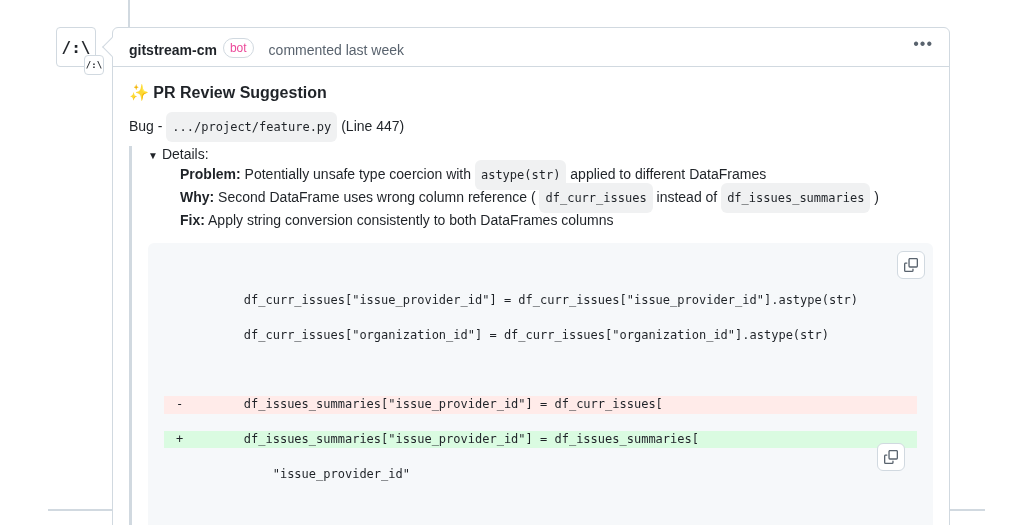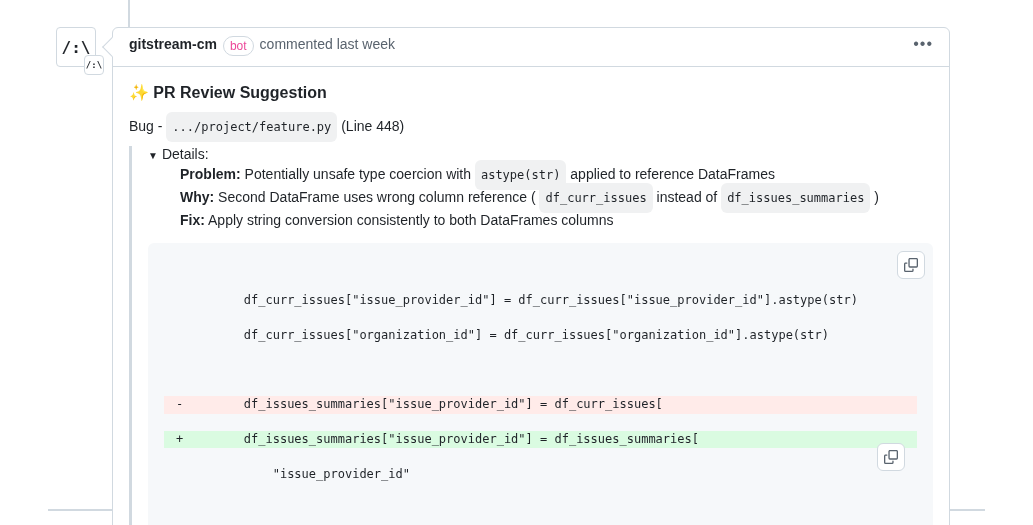--- a/index.html
+++ b/index.html
@@ -61,36 +61,36 @@
   .comment-caret {
     position: absolute;
     left: -8px; top: 12px;
     width: 14px; height: 14px;
     background: #fff;
     border-left: 1px solid #d1d9e0;
     border-bottom: 1px solid #d1d9e0;
     transform: rotate(45deg);
   }
   .comment-header {
-    display: flex; align-items: flex-start;
+    display: flex; align-items: flex-end;
     padding: 8px 16px;
     border-bottom: 1px solid #d1d9e0;
   }
   .author { font-weight: 600; color: #1f2328; }
   .bot-badge {
     display: inline-block;
     margin-left: 6px;
     padding: 0 6px;
     font-size: 12px;
     line-height: 18px;
     border: 1px solid #d1d9e0;
     border-radius: 20px;
     color: #ec4899;
   }
-  .timestamp { margin-left: 6px; color: #59636e; }
+  .timestamp { margin-left: 15px; color: #59636e; }
   .kebab {
     margin-left: auto; cursor: pointer;
     font-size: 16px; color: #59636e;
     letter-spacing: 1px;
     line-height: 1;
     padding-bottom: 6px;
   }
   .comment-body { padding: 16px; }
   .comment-body h3 {
     margin: 0 0 16px 0;
@@ -172,29 +172,29 @@
       <span>commented</span>
       <a>last week</a>
     </span>
     <div class="kebab">•••</div>
   </div>
 
   <div class="comment-body">
     <h3>✨ PR Review Suggestion</h3>
 
     <div class="bug-line">
-      <span>Bug - </span><code class="inline">.../project/feature.py</code><span> (Line 448)</span>
+      <span>Bug - </span><code class="inline">.../project/feature.py</code><span> (Line 447)</span>
     </div>
 
     <div class="details-block">
       <div class="details-summary">
         <span class="tri">▼</span><span>Details:</span>
       </div>
       <p>
-        <strong>Problem:</strong><span> Potentially unsafe type coercion with </span><code class="inline">astype(str)</code><span> applied to reference DataFrames</span>
+        <strong>Problem:</strong><span> Potentially unsafe type coercion with </span><code class="inline">astype(str)</code><span> applied to different DataFrames</span>
       </p>
       <p>
         <strong>Why:</strong><span> Second DataFrame uses wrong column reference ( </span><code class="inline">df_curr_issues</code><span> instead of </span><code class="inline">df_issues_summaries</code><span> )</span>
       </p>
       <p>
         <strong>Fix:</strong><span> Apply string conversion consistently to both DataFrames columns</span>
       </p>
 
       <div class="code-block-wrap">
         <div class="copy-btn copy-top">

